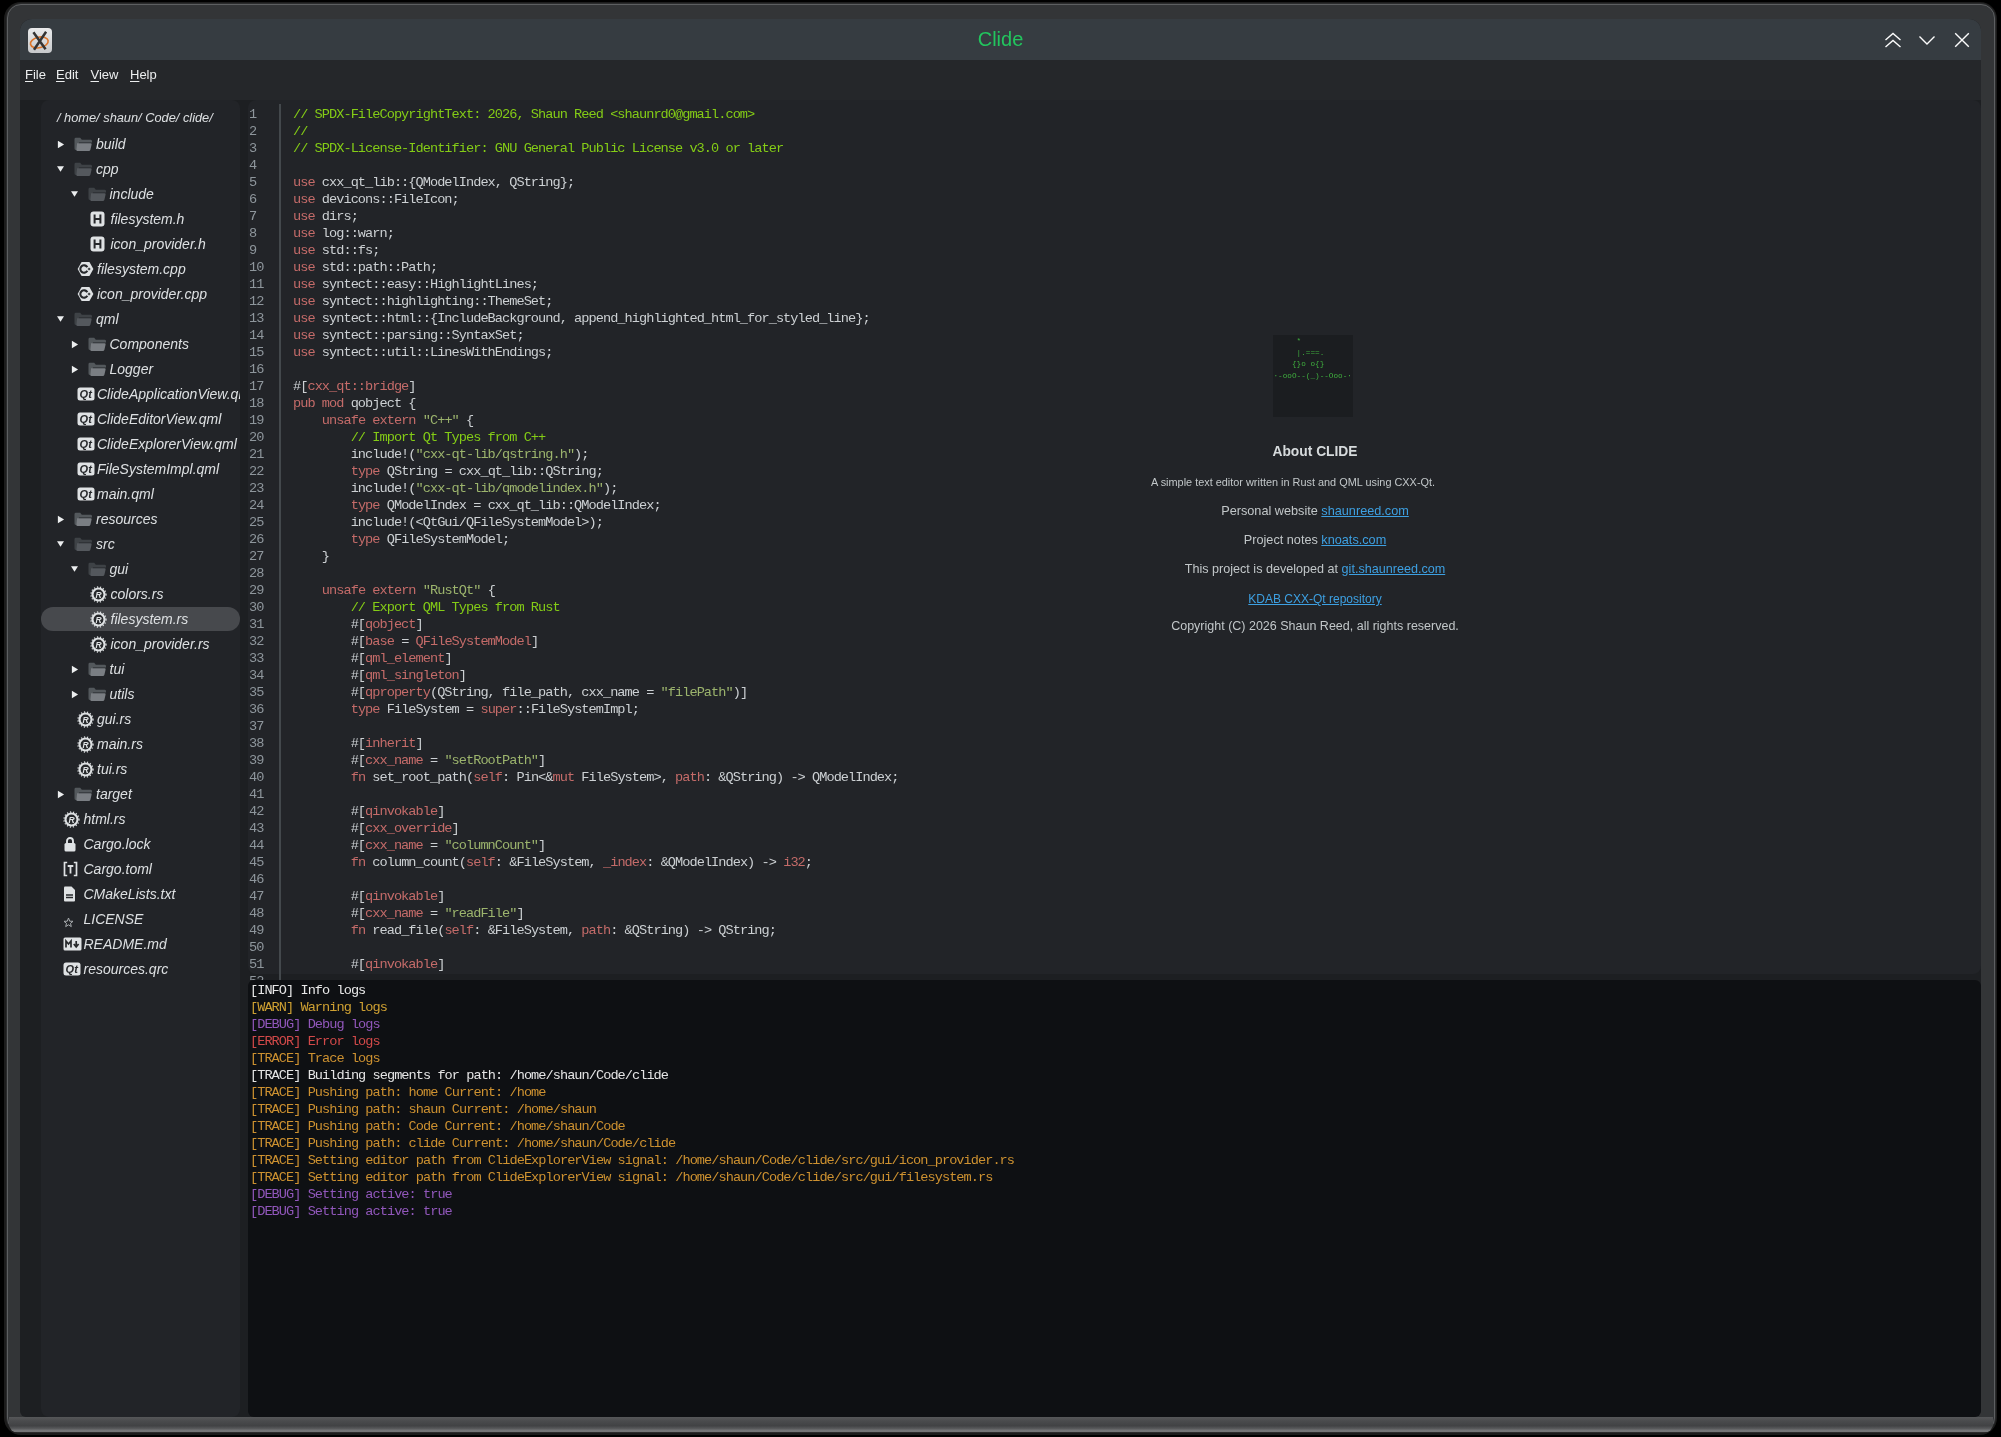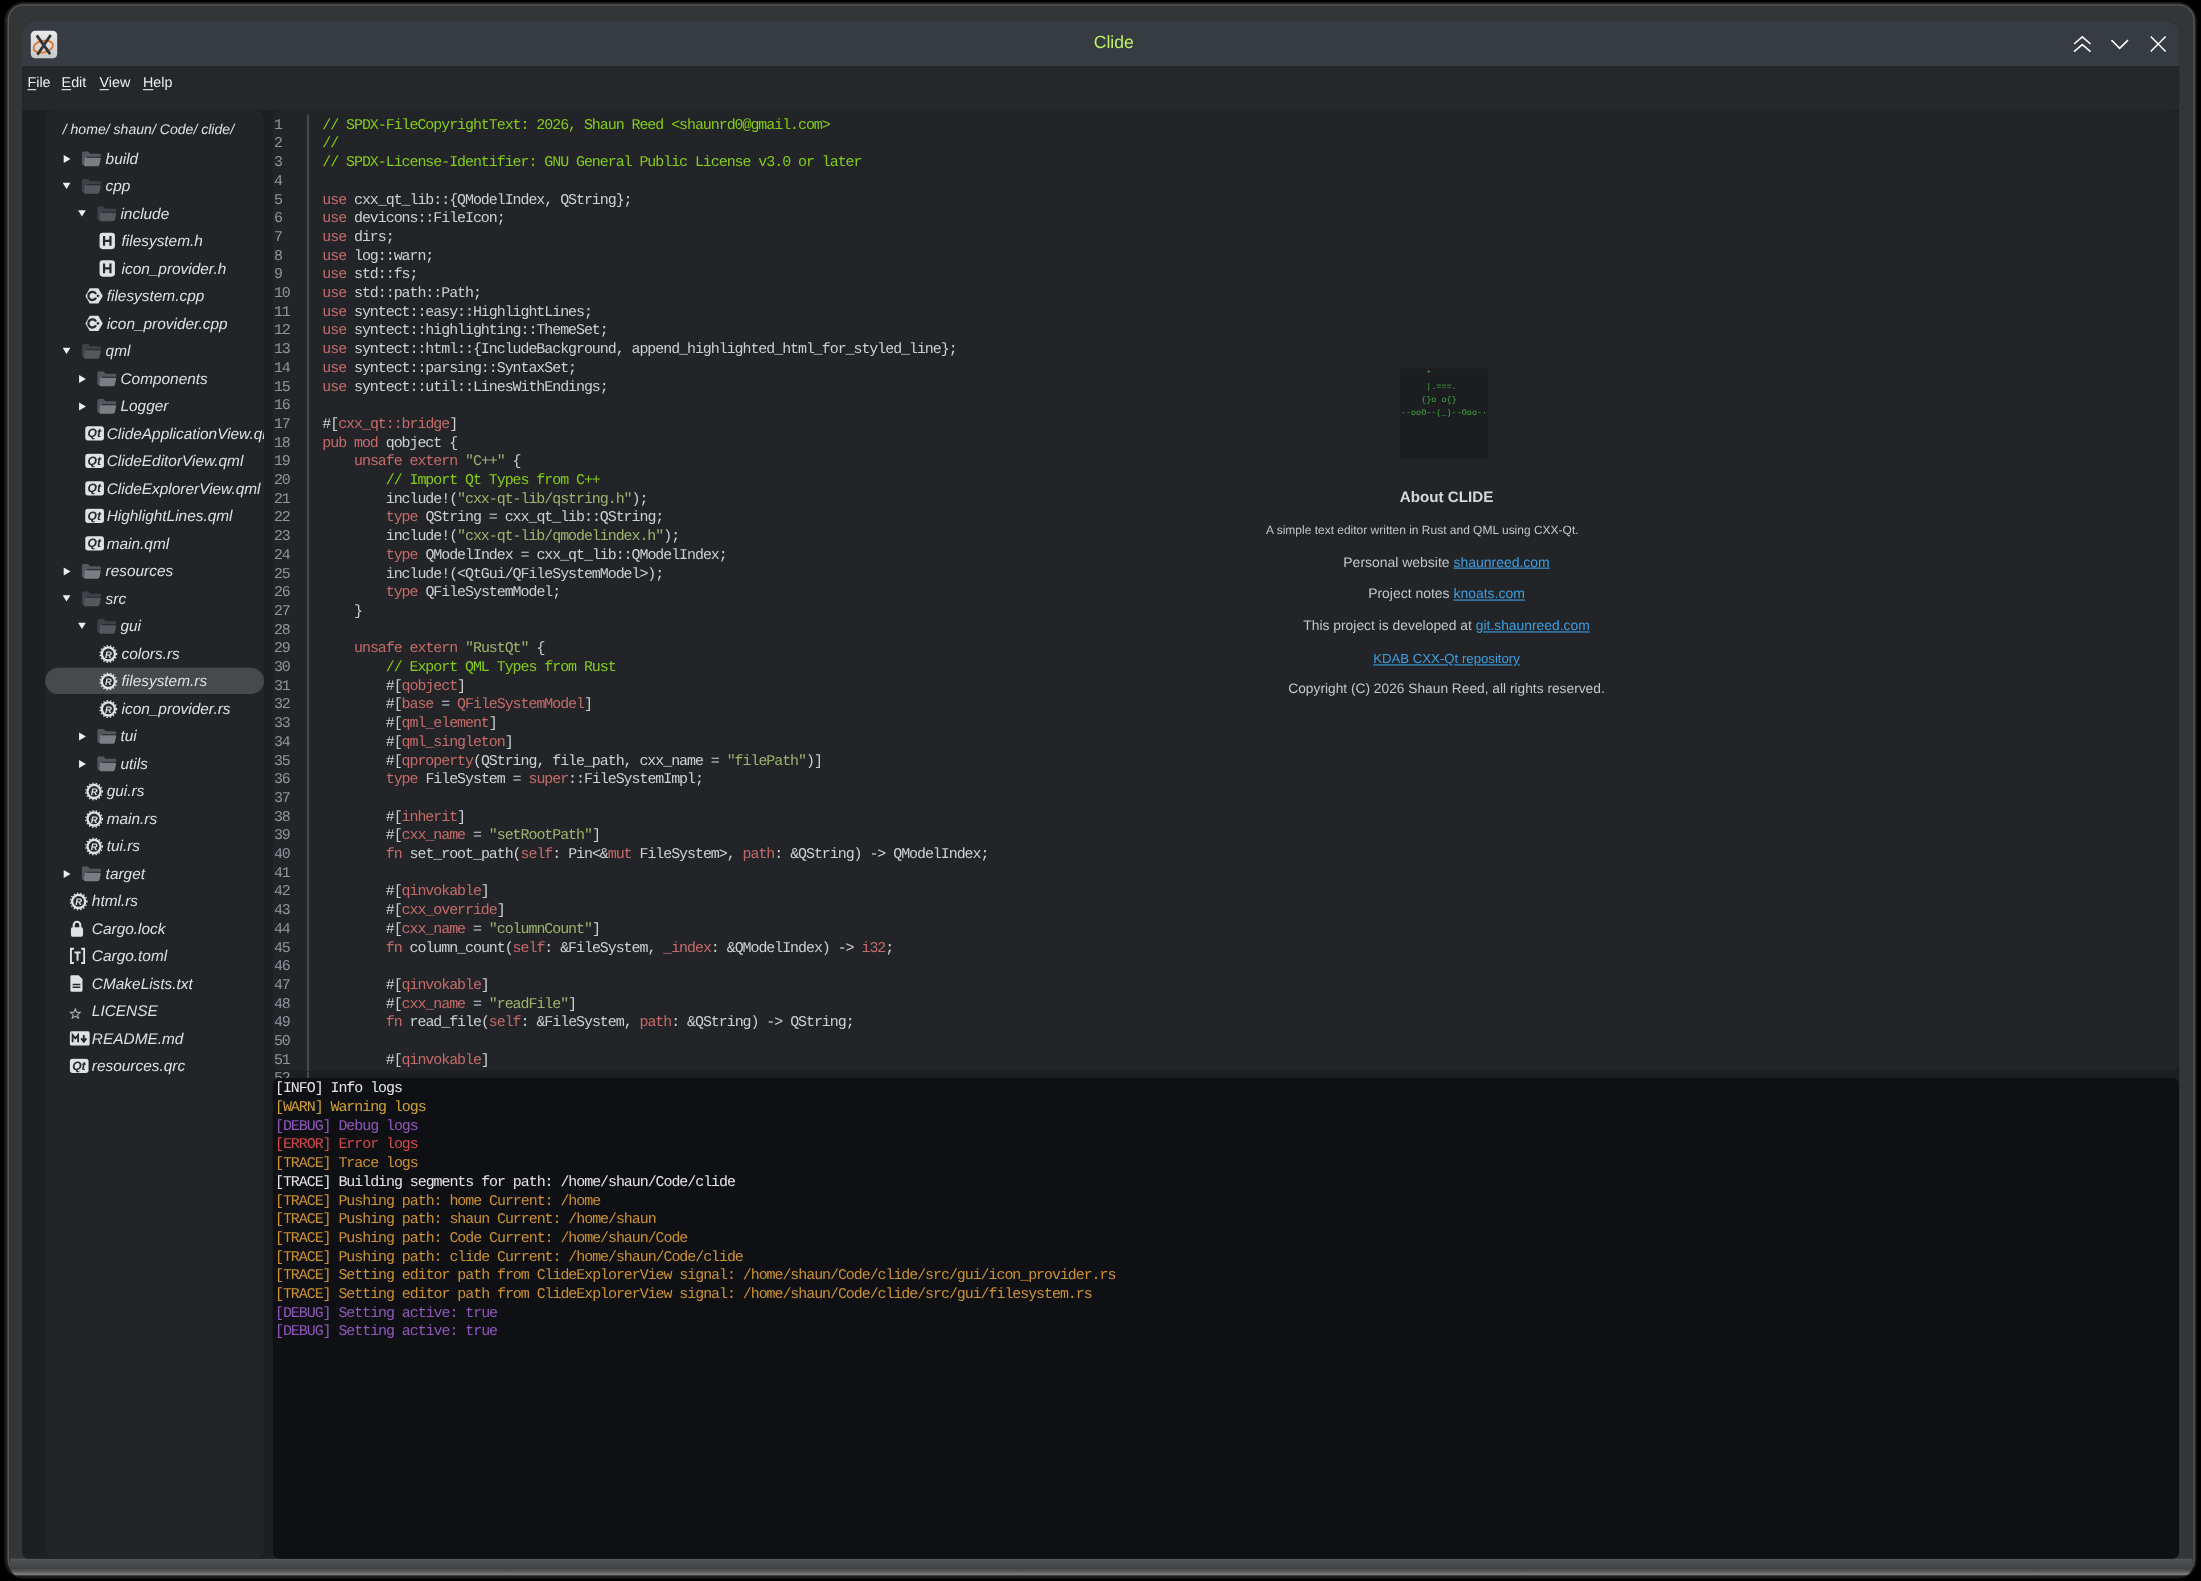--- a/index.html
+++ b/index.html
@@ -7,22 +7,22 @@
 #shadow1 { left:4px; top:2px; width:1993px; height:1433px; border-radius:17px; background:#1c1c1c; }
 #shadow2 { left:6px; top:3px; width:1990px; height:1430px; border-radius:16px; background:#2a2b2c; }
 #frame   { left:7px; top:4px; width:1988px; height:1428px; border-radius:14px; background:#333537;
            border:1px solid #5d5f61; }
 #frameglow { left:9px; top:1417px; width:1984px; height:16px; background:linear-gradient(180deg,#565759 0%,#4a4b4d 25%,#414244 55%,#58595b 72%,#757678 85%,#7b7c7e 90%,#2a2a2a 97%,#111 100%); border-radius:0 0 9px 9px; }
 #win     { left:20px; top:19px; width:1961px; height:1398px; background:#1d1f22;
            border-radius:12px 12px 6px 6px; overflow:hidden; }
 #titlebar { left:0; top:0; width:1961px; height:41px; background:#363c41; }
 #appicon  { left:8px; top:9px; width:24px; height:25px; border-radius:4px;
             background:linear-gradient(180deg,#e9eaeb,#c7c9cb); }
-#wtitle   { left:12px; top:0; width:1961px; height:41px; line-height:41px; text-align:center;
-            color:#bef264; font-size:16px; }
+#wtitle   { left:0; top:0; width:1961px; height:41px; line-height:41px; text-align:center;
+            color:#22c55e; font-size:20px; }
 #menubar  { left:0; top:41px; width:1961px; height:40px; background:#25272a; }
 .mitem    { position:absolute; top:0; height:30px; line-height:30px; color:#eceeef; font-size:13px; }
 .mitem u  { text-decoration-thickness:1px; text-underline-offset:1.5px; }
 #treepanel2 { left:21px; top:81px; width:199px; height:1317px; background:#222428;
              border-radius:8px; overflow:hidden;font-style:italic; }
 #rootlab  { position:absolute; left:16px; top:9.5px; color:#dde0e2; font-size:12.8px; }
 .trow { position:absolute; left:0; width:199px; height:25px; }
 .pill { position:absolute; left:0; top:0.5px; width:199px; height:24px; border-radius:12px; background:#47494d; }
 .ab   { position:absolute; top:8px; }
 .tico { position:absolute; }
@@ -194,21 +194,21 @@
             <rect x="0.5" y="0.5" width="17" height="13" rx="2.5" fill="#dfe2e4"></rect>
             <text x="8.7" y="10.6" font-family="Liberation Sans" font-size="11" font-weight="bold" fill="#26282b" text-anchor="middle">Qt</text>
           </svg></div>
         <span class="tlab" style="left:56.0px">ClideExplorerView.qml</span>
       </div>
 <div class="trow" style="top:356.5px">
         <div class="tico" style="left:35.5px;top:5.5px"><svg width="18" height="14" viewBox="0 0 18 14">
             <rect x="0.5" y="0.5" width="17" height="13" rx="2.5" fill="#dfe2e4"></rect>
             <text x="8.7" y="10.6" font-family="Liberation Sans" font-size="11" font-weight="bold" fill="#26282b" text-anchor="middle">Qt</text>
           </svg></div>
-        <span class="tlab" style="left:56.0px">HighlightLines.qml</span>
+        <span class="tlab" style="left:56.0px">FileSystemImpl.qml</span>
       </div>
 <div class="trow" style="top:381.5px">
         <div class="tico" style="left:35.5px;top:5.5px"><svg width="18" height="14" viewBox="0 0 18 14">
             <rect x="0.5" y="0.5" width="17" height="13" rx="2.5" fill="#dfe2e4"></rect>
             <text x="8.7" y="10.6" font-family="Liberation Sans" font-size="11" font-weight="bold" fill="#26282b" text-anchor="middle">Qt</text>
           </svg></div>
         <span class="tlab" style="left:56.0px">main.qml</span>
       </div>
 <div class="trow" style="top:406.5px">
         <svg class="ab" style="left:16.0px" width="8" height="9" viewBox="0 0 8 9">

